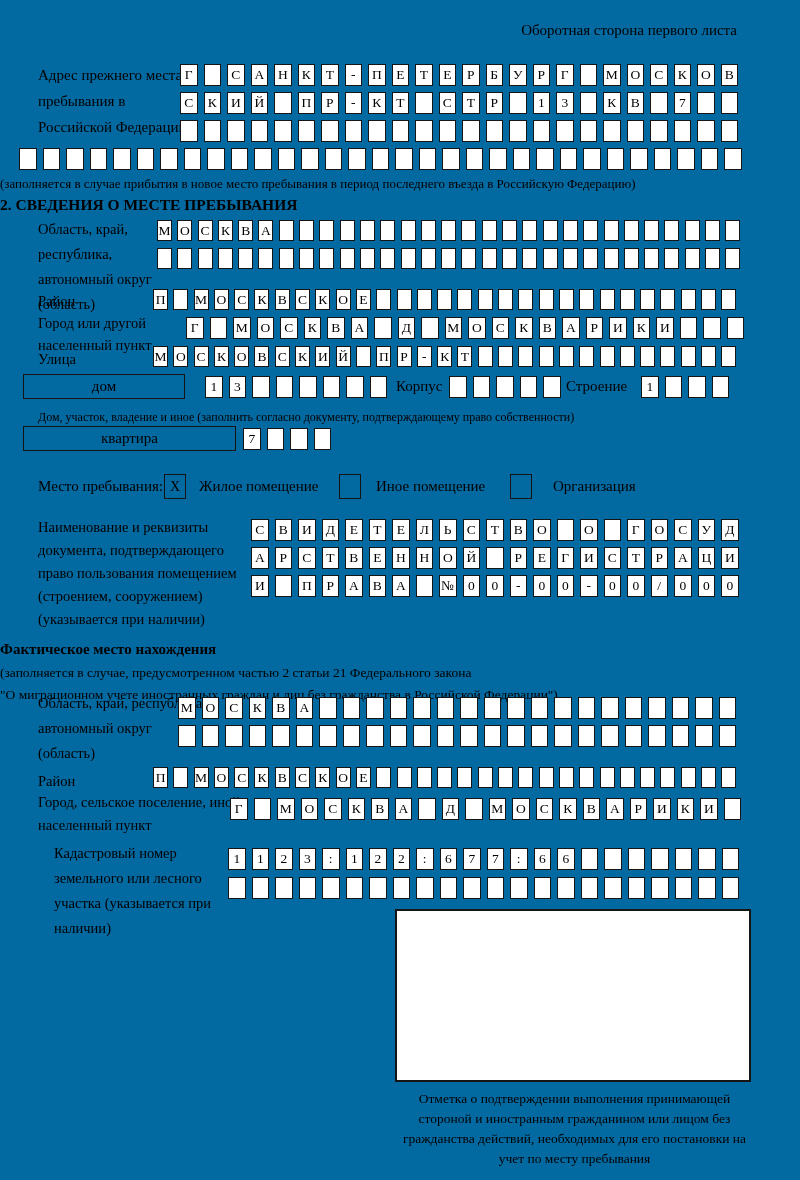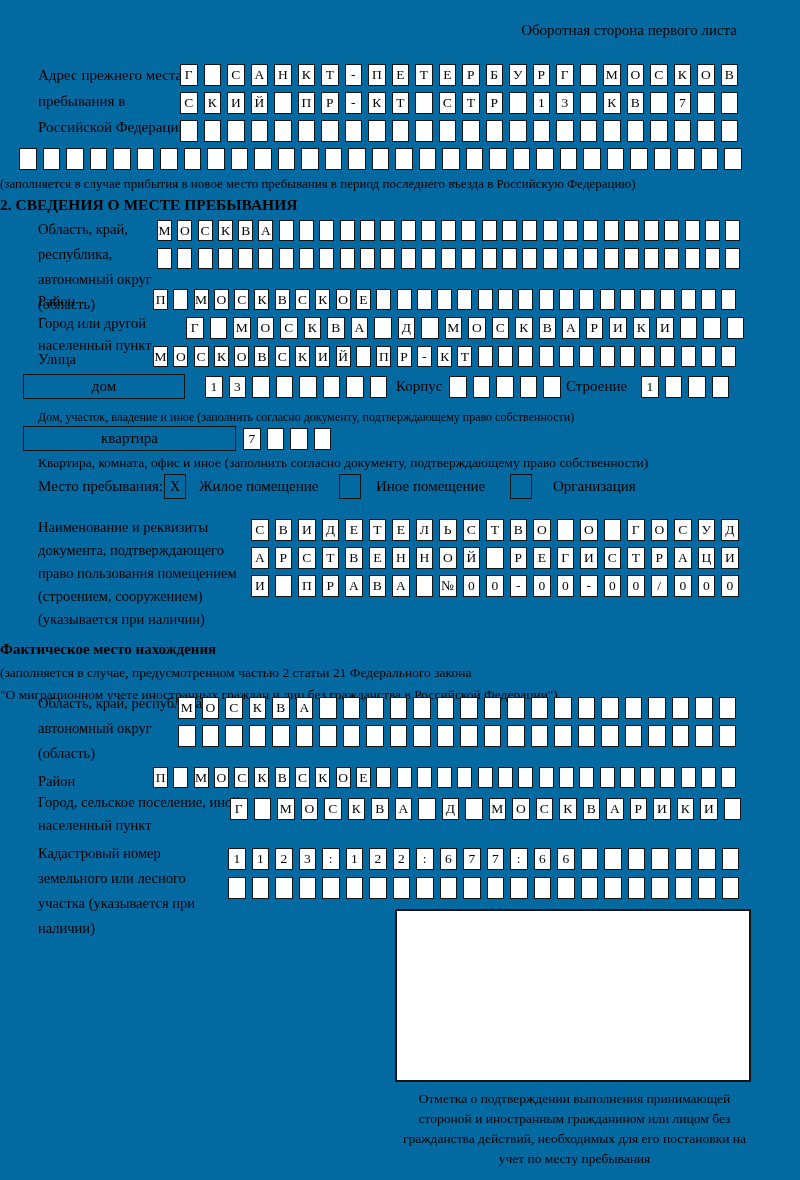--- a/index.html
+++ b/index.html
@@ -340,21 +340,20 @@
     </div>
   <div class="note" style="left:38px;top:410px;font-size:12px">Дом, участок, владение и иное (заполнить согласно документу, подтверждающему право собственности)</div>
 
   <div class="fieldbox" style="left:23px;top:426px;width:213px">квартира</div>
   <div class="cellrow lg" style="left:243px;top:428px">
       <span class="cell">7</span>
       <span class="cell"></span>
       <span class="cell"></span>
       <span class="cell"></span>
     </div>
-  <div class="note" style="left:38px;top:455px;font-size:13.5px">Квартира, комната, офис и иное (заполнить согласно документу, подтверждающему право собственности)</div>
 
   <div class="inline-lbl" style="left:38px;top:478px">Место пребывания:</div>
   <div class="chk" style="left:164px;top:474px">X</div>
   <div class="inline-lbl" style="left:199px;top:478px">Жилое помещение</div>
   <div class="chk" style="left:339px;top:474px"></div>
   <div class="inline-lbl" style="left:376px;top:478px">Иное помещение</div>
   <div class="chk" style="left:510px;top:474px"></div>
   <div class="inline-lbl" style="left:553px;top:478px">Организация</div>
 
   <div class="lbl" style="left:38px;top:516px;width:216px;line-height:23px">Наименование и реквизиты документа, подтверждающего право пользования помещением (строением, сооружением) (указывается при наличии)</div>
@@ -538,21 +537,21 @@
       <span class="cell">К</span>
       <span class="cell">В</span>
       <span class="cell">А</span>
       <span class="cell">Р</span>
       <span class="cell">И</span>
       <span class="cell">К</span>
       <span class="cell">И</span>
       <span class="cell"></span>
     </div>
 
-  <div class="lbl" style="left:38px;top:841px;width:186px">Кадастровый номер земельного или лесного участка (указывается при наличии)</div>
+  <div class="lbl" style="left:54px;top:841px;width:186px">Кадастровый номер земельного или лесного участка (указывается при наличии)</div>
   <div class="cellrow lg" style="left:228px;top:848px">
       <span class="cell">1</span>
       <span class="cell">1</span>
       <span class="cell">2</span>
       <span class="cell">3</span>
       <span class="cell">:</span>
       <span class="cell">1</span>
       <span class="cell">2</span>
       <span class="cell">2</span>
       <span class="cell">:</span>

